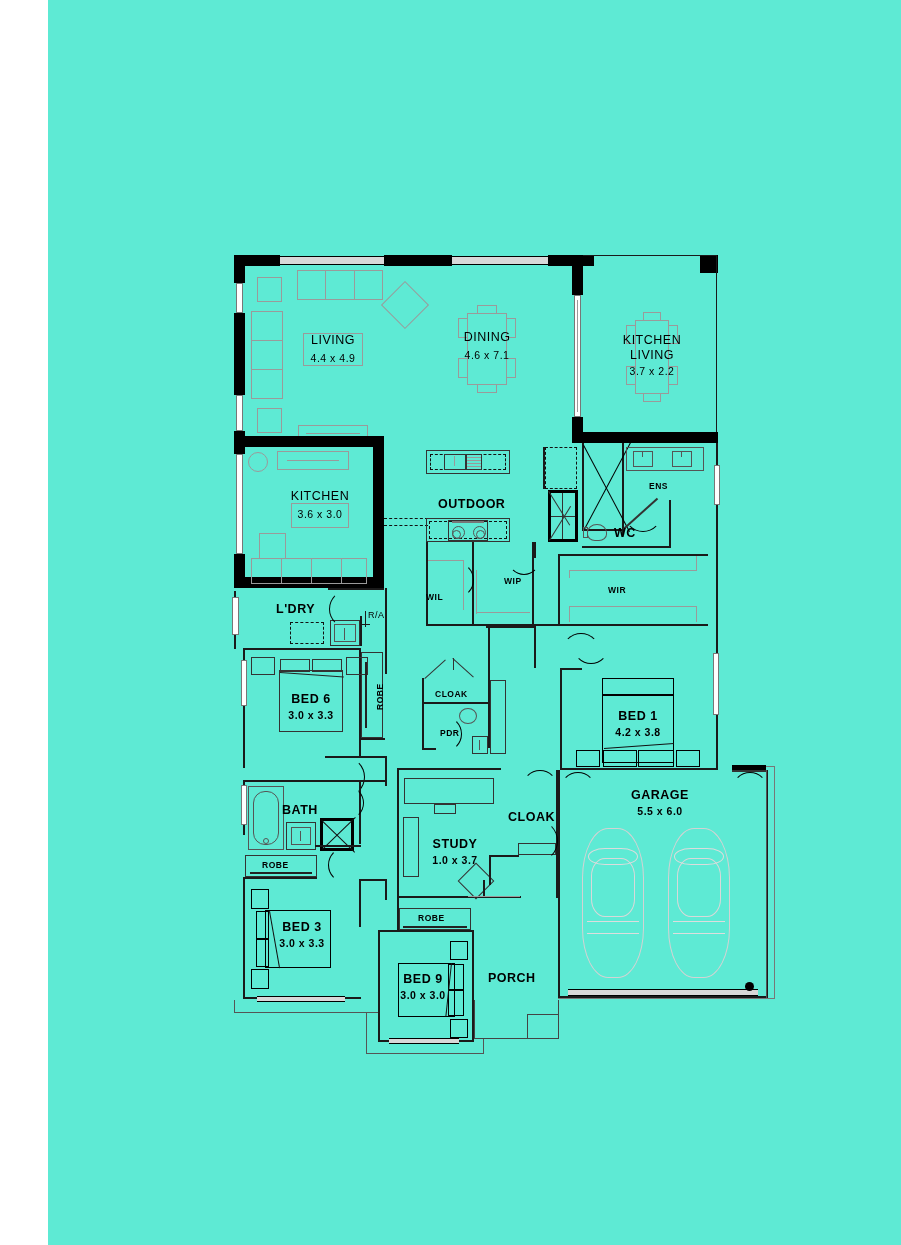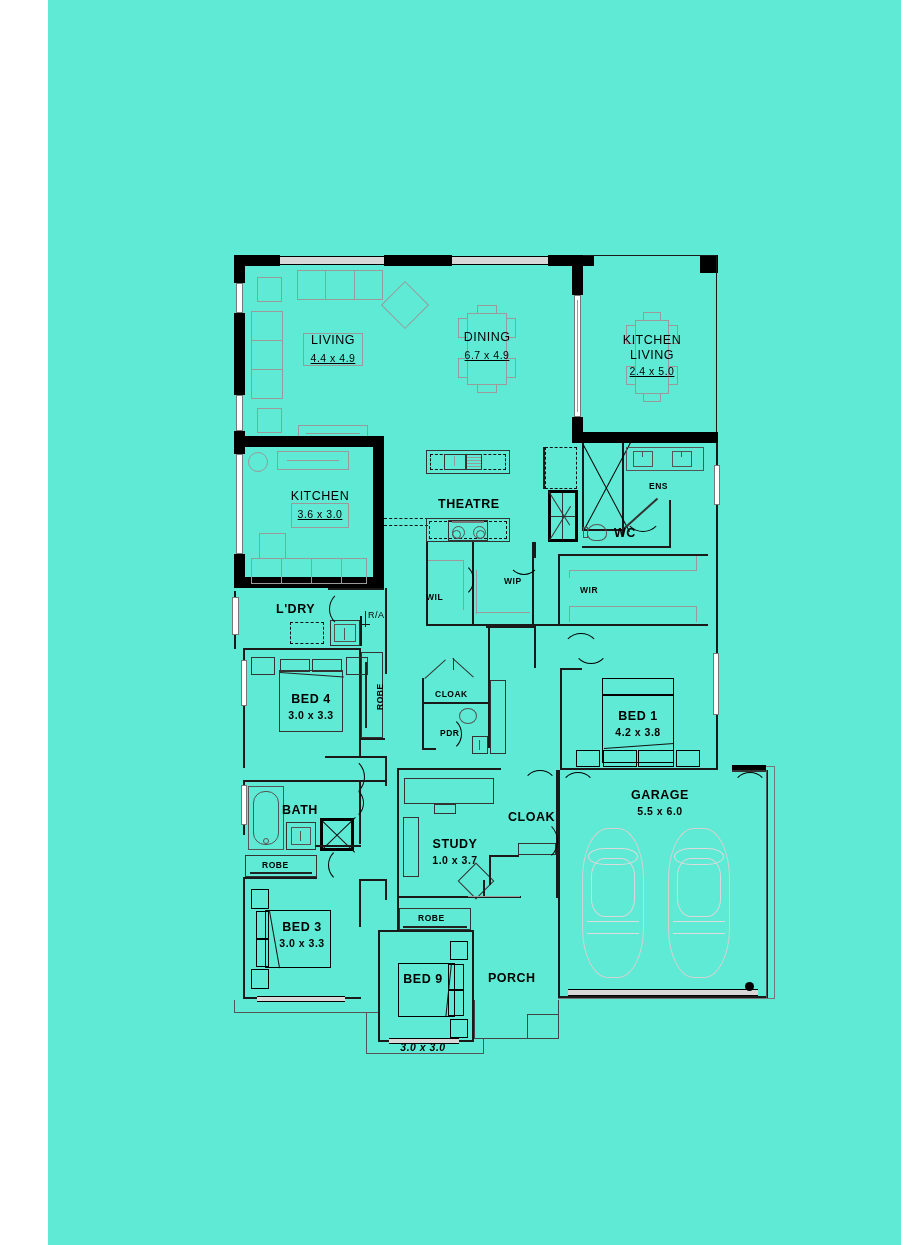--- a/index.html
+++ b/index.html
@@ -16,21 +16,21 @@
   .dash{position:absolute;border:1px dashed #111;box-sizing:border-box;}
   .win{position:absolute;background:#d8d8d8;border-top:1px solid #000;border-bottom:1px solid #000;box-sizing:border-box;}
   .glzv{position:absolute;border:1px solid #777;box-sizing:border-box;background:#fff;}
   .swing{position:absolute;border:1.3px solid #000;border-radius:50%;
          border-right-color:transparent;border-top-color:transparent;border-bottom-color:transparent;}
 
   
   .lbl{position:absolute;font-family:"Liberation Sans",sans-serif;color:#000;
        white-space:nowrap;letter-spacing:.5px;}
   .rname{font-size:12.5px;font-weight:400;}
-  .rdim{font-size:10.5px;font-weight:400;text-decoration:underline;}
+  .rdim{font-size:10.5px;font-weight:400;}
   .rname-b{font-size:12.5px;font-weight:bold;}
   .rdim-b{font-size:10.5px;font-weight:bold;}
   .small{font-size:8.5px;font-weight:bold;}
   .small-n{font-size:9px;font-weight:400;}
   .rot90{transform:rotate(-90deg);transform-origin:left top;}
   .ctr{text-align:center;}
 
   
   .car{position:absolute;}
   .car .body{position:absolute;inset:0;border:1.2px solid #d3d3d3;border-radius:26px/50px;}
@@ -96,25 +96,25 @@
   <div class="box" style="left:578px;top:325px;width:10px;height:19px;"></div>
   <div class="box" style="left:578px;top:366px;width:10px;height:19px;"></div>
   <div class="box" style="left:620px;top:325px;width:10px;height:19px;"></div>
   <div class="box" style="left:620px;top:366px;width:10px;height:19px;"></div>
 
   <div class="box" style="left:255px;top:333px;width:60px;height:33px;"></div>
   <div class="lbl rname ctr" style="left:255px;top:333px;width:60px;">LIVING</div>
   <div class="lbl rdim ctr" style="left:255px;top:352px;width:60px;">4.4 x 4.9</div>
 
   <div class="lbl rname ctr" style="left:404px;top:330px;width:70px;">DINING</div>
-  <div class="lbl rdim ctr" style="left:404px;top:349px;width:70px;">6.7 x 4.9</div>
+  <div class="lbl rdim ctr" style="left:404px;top:349px;width:70px;">4.6 x 7.1</div>
 
   <div class="lbl rname ctr" style="left:561px;top:333px;width:86px;">KITCHEN</div>
   <div class="lbl rname ctr" style="left:561px;top:348px;width:86px;">LIVING</div>
-  <div class="lbl rdim ctr" style="left:561px;top:365px;width:86px;">2.4 x 5.0</div>
+  <div class="lbl rdim ctr" style="left:561px;top:365px;width:86px;">3.7 x 2.2</div>
 
   <div class="wall" style="left:186px;top:436px;width:150px;height:11px;"></div>
   <div class="wall" style="left:325px;top:436px;width:11px;height:152px;"></div>
   <div class="wall" style="left:186px;top:577px;width:150px;height:11px;"></div>
   <div class="wall" style="left:186px;top:436px;width:11px;height:18px;"></div>
   <div class="glzv" style="left:188px;top:454px;width:7px;height:100px;"></div>
   <div class="wall" style="left:186px;top:554px;width:11px;height:34px;"></div>
 
   <div class="circ" style="left:200px;top:452px;width:18px;height:18px;"></div>
   <div class="box" style="left:229px;top:451px;width:72px;height:19px;"></div>
@@ -124,21 +124,21 @@
   <div class="lt" style="left:233px;top:559px;width:1px;height:24px;"></div>
   <div class="lt" style="left:263px;top:559px;width:1px;height:24px;"></div>
   <div class="lt" style="left:293px;top:559px;width:1px;height:24px;"></div>
 
   <div class="box" style="left:243px;top:503px;width:58px;height:25px;"></div>
   <div class="lbl rname ctr" style="left:232px;top:489px;width:80px;">KITCHEN</div>
   <div class="lbl rdim ctr" style="left:232px;top:508px;width:80px;">3.6 x 3.0</div>
 
   <div class="dash" style="left:336px;top:518px;width:44px;height:8px;border-left:none;border-right:none;"></div>
 
-  <div class="lbl rname-b" style="left:390px;top:497px;">THEATRE</div>
+  <div class="lbl rname-b" style="left:390px;top:497px;">OUTDOOR</div>
 
   <div class="boxd" style="left:378px;top:450px;width:84px;height:24px;"></div>
   <div class="dash" style="left:382px;top:454px;width:76px;height:16px;"></div>
   <div class="boxd" style="left:396px;top:454px;width:22px;height:16px;"></div>
   <div class="lt" style="left:406px;top:456px;width:1px;height:10px;"></div>
   <div class="boxd" style="left:418px;top:454px;width:16px;height:16px;"></div>
   <div class="lt" style="left:419px;top:457px;width:14px;height:1px;"></div>
   <div class="lt" style="left:419px;top:460px;width:14px;height:1px;"></div>
   <div class="lt" style="left:419px;top:463px;width:14px;height:1px;"></div>
   <div class="lt" style="left:419px;top:466px;width:14px;height:1px;"></div>
@@ -199,21 +199,21 @@
 
   <div class="tw" style="left:510px;top:554px;width:150px;height:2px;"></div>
   <div class="tw" style="left:510px;top:554px;width:2px;height:72px;"></div>
   <div class="tw" style="left:510px;top:624px;width:150px;height:2px;"></div>
   <div class="lt" style="left:521px;top:570px;width:128px;height:1px;"></div>
   <div class="lt" style="left:521px;top:570px;width:1px;height:8px;"></div>
   <div class="lt" style="left:648px;top:556px;width:1px;height:15px;"></div>
   <div class="lt" style="left:521px;top:606px;width:128px;height:1px;"></div>
   <div class="lt" style="left:521px;top:606px;width:1px;height:16px;"></div>
   <div class="lt" style="left:648px;top:606px;width:1px;height:16px;"></div>
-  <div class="lbl small" style="left:532px;top:585px;">WIR</div>
+  <div class="lbl small" style="left:560px;top:585px;">WIR</div>
   <div class="swing" style="left:525px;top:628px;width:34px;height:34px;transform:rotate(-90deg);"></div>
 
   <div class="tw" style="left:486px;top:542px;width:2px;height:16px;"></div>
 
   <div class="tw" style="left:668px;top:443px;width:2px;height:22px;"></div>
   <div class="glzv" style="left:666px;top:465px;width:6px;height:40px;"></div>
   <div class="tw" style="left:668px;top:505px;width:2px;height:148px;"></div>
 
   <div class="lbl rname-b" style="left:228px;top:602px;">L'DRY</div>
   <div class="tw" style="left:186px;top:591px;width:2px;height:6px;"></div>
@@ -236,21 +236,21 @@
   <div class="glzv" style="left:193px;top:660px;width:6px;height:46px;"></div>
   <div class="tw" style="left:195px;top:706px;width:2px;height:62px;"></div>
 
   <div class="boxd" style="left:231px;top:670px;width:64px;height:62px;"></div>
   <div class="boxd" style="left:232px;top:659px;width:30px;height:13px;"></div>
   <div class="boxd" style="left:264px;top:659px;width:30px;height:13px;"></div>
   <div class="boxd" style="left:203px;top:657px;width:24px;height:18px;"></div>
   <div class="boxd" style="left:298px;top:657px;width:22px;height:18px;"></div>
   <div class="lt" style="left:232px;top:672px;width:64px;height:1px;background:#222;transform:rotate(4deg);transform-origin:left top;"></div>
 
-  <div class="lbl rname-b ctr" style="left:228px;top:692px;width:70px;">BED 4</div>
+  <div class="lbl rname-b ctr" style="left:228px;top:692px;width:70px;">BED 6</div>
   <div class="lbl rdim-b ctr" style="left:228px;top:709px;width:70px;">3.0 x 3.3</div>
 
   <div class="boxd" style="left:313px;top:652px;width:22px;height:86px;"></div>
   <div class="lt" style="left:317px;top:662px;width:2px;height:66px;background:#222;"></div>
   <div class="lbl small rot90" style="left:327px;top:710px;">ROBE</div>
   <div class="tw" style="left:311px;top:738px;width:26px;height:2px;"></div>
   <div class="swing" style="left:277px;top:757px;width:38px;height:38px;transform:rotate(180deg);"></div>
   <div class="tw" style="left:277px;top:756px;width:60px;height:2px;"></div>
 
   <div class="tw" style="left:374px;top:678px;width:2px;height:70px;"></div>
@@ -391,21 +391,21 @@
   <div class="win" style="left:341px;top:1038px;width:70px;height:6px;"></div>
 
   <div class="boxk" style="left:350px;top:963px;width:57px;height:54px;"></div>
   <div class="boxk" style="left:400px;top:964px;width:16px;height:26px;"></div>
   <div class="boxk" style="left:400px;top:990px;width:16px;height:26px;"></div>
   <div class="boxk" style="left:402px;top:941px;width:18px;height:19px;"></div>
   <div class="boxk" style="left:402px;top:1019px;width:18px;height:19px;"></div>
   <div class="lt" style="left:404px;top:963px;width:54px;height:1px;background:#111;transform:rotate(96deg);transform-origin:left top;"></div>
 
   <div class="lbl rname-b ctr" style="left:340px;top:972px;width:70px;">BED 9</div>
-  <div class="lbl rdim-b ctr" style="left:340px;top:1041px;width:70px;font-style:italic;">3.0 x 3.0</div>
+  <div class="lbl rdim-b ctr" style="left:340px;top:989px;width:70px;">3.0 x 3.0</div>
 
   <div class="lbl rname-b" style="left:440px;top:971px;">PORCH</div>
   <div class="lt" style="left:426px;top:1038px;width:84px;height:1px;background:#444;"></div>
   <div class="lt" style="left:426px;top:1000px;width:1px;height:39px;background:#444;"></div>
   <div class="lt" style="left:479px;top:1014px;width:1px;height:25px;background:#444;"></div>
   <div class="lt" style="left:479px;top:1014px;width:31px;height:1px;background:#444;"></div>
   <div class="lt" style="left:510px;top:1000px;width:1px;height:39px;background:#444;"></div>
 
   <div class="lt" style="left:186px;top:1000px;width:1px;height:1px;"></div>
   <div class="lt" style="left:186px;top:1012px;width:144px;height:1px;background:#555;"></div>

